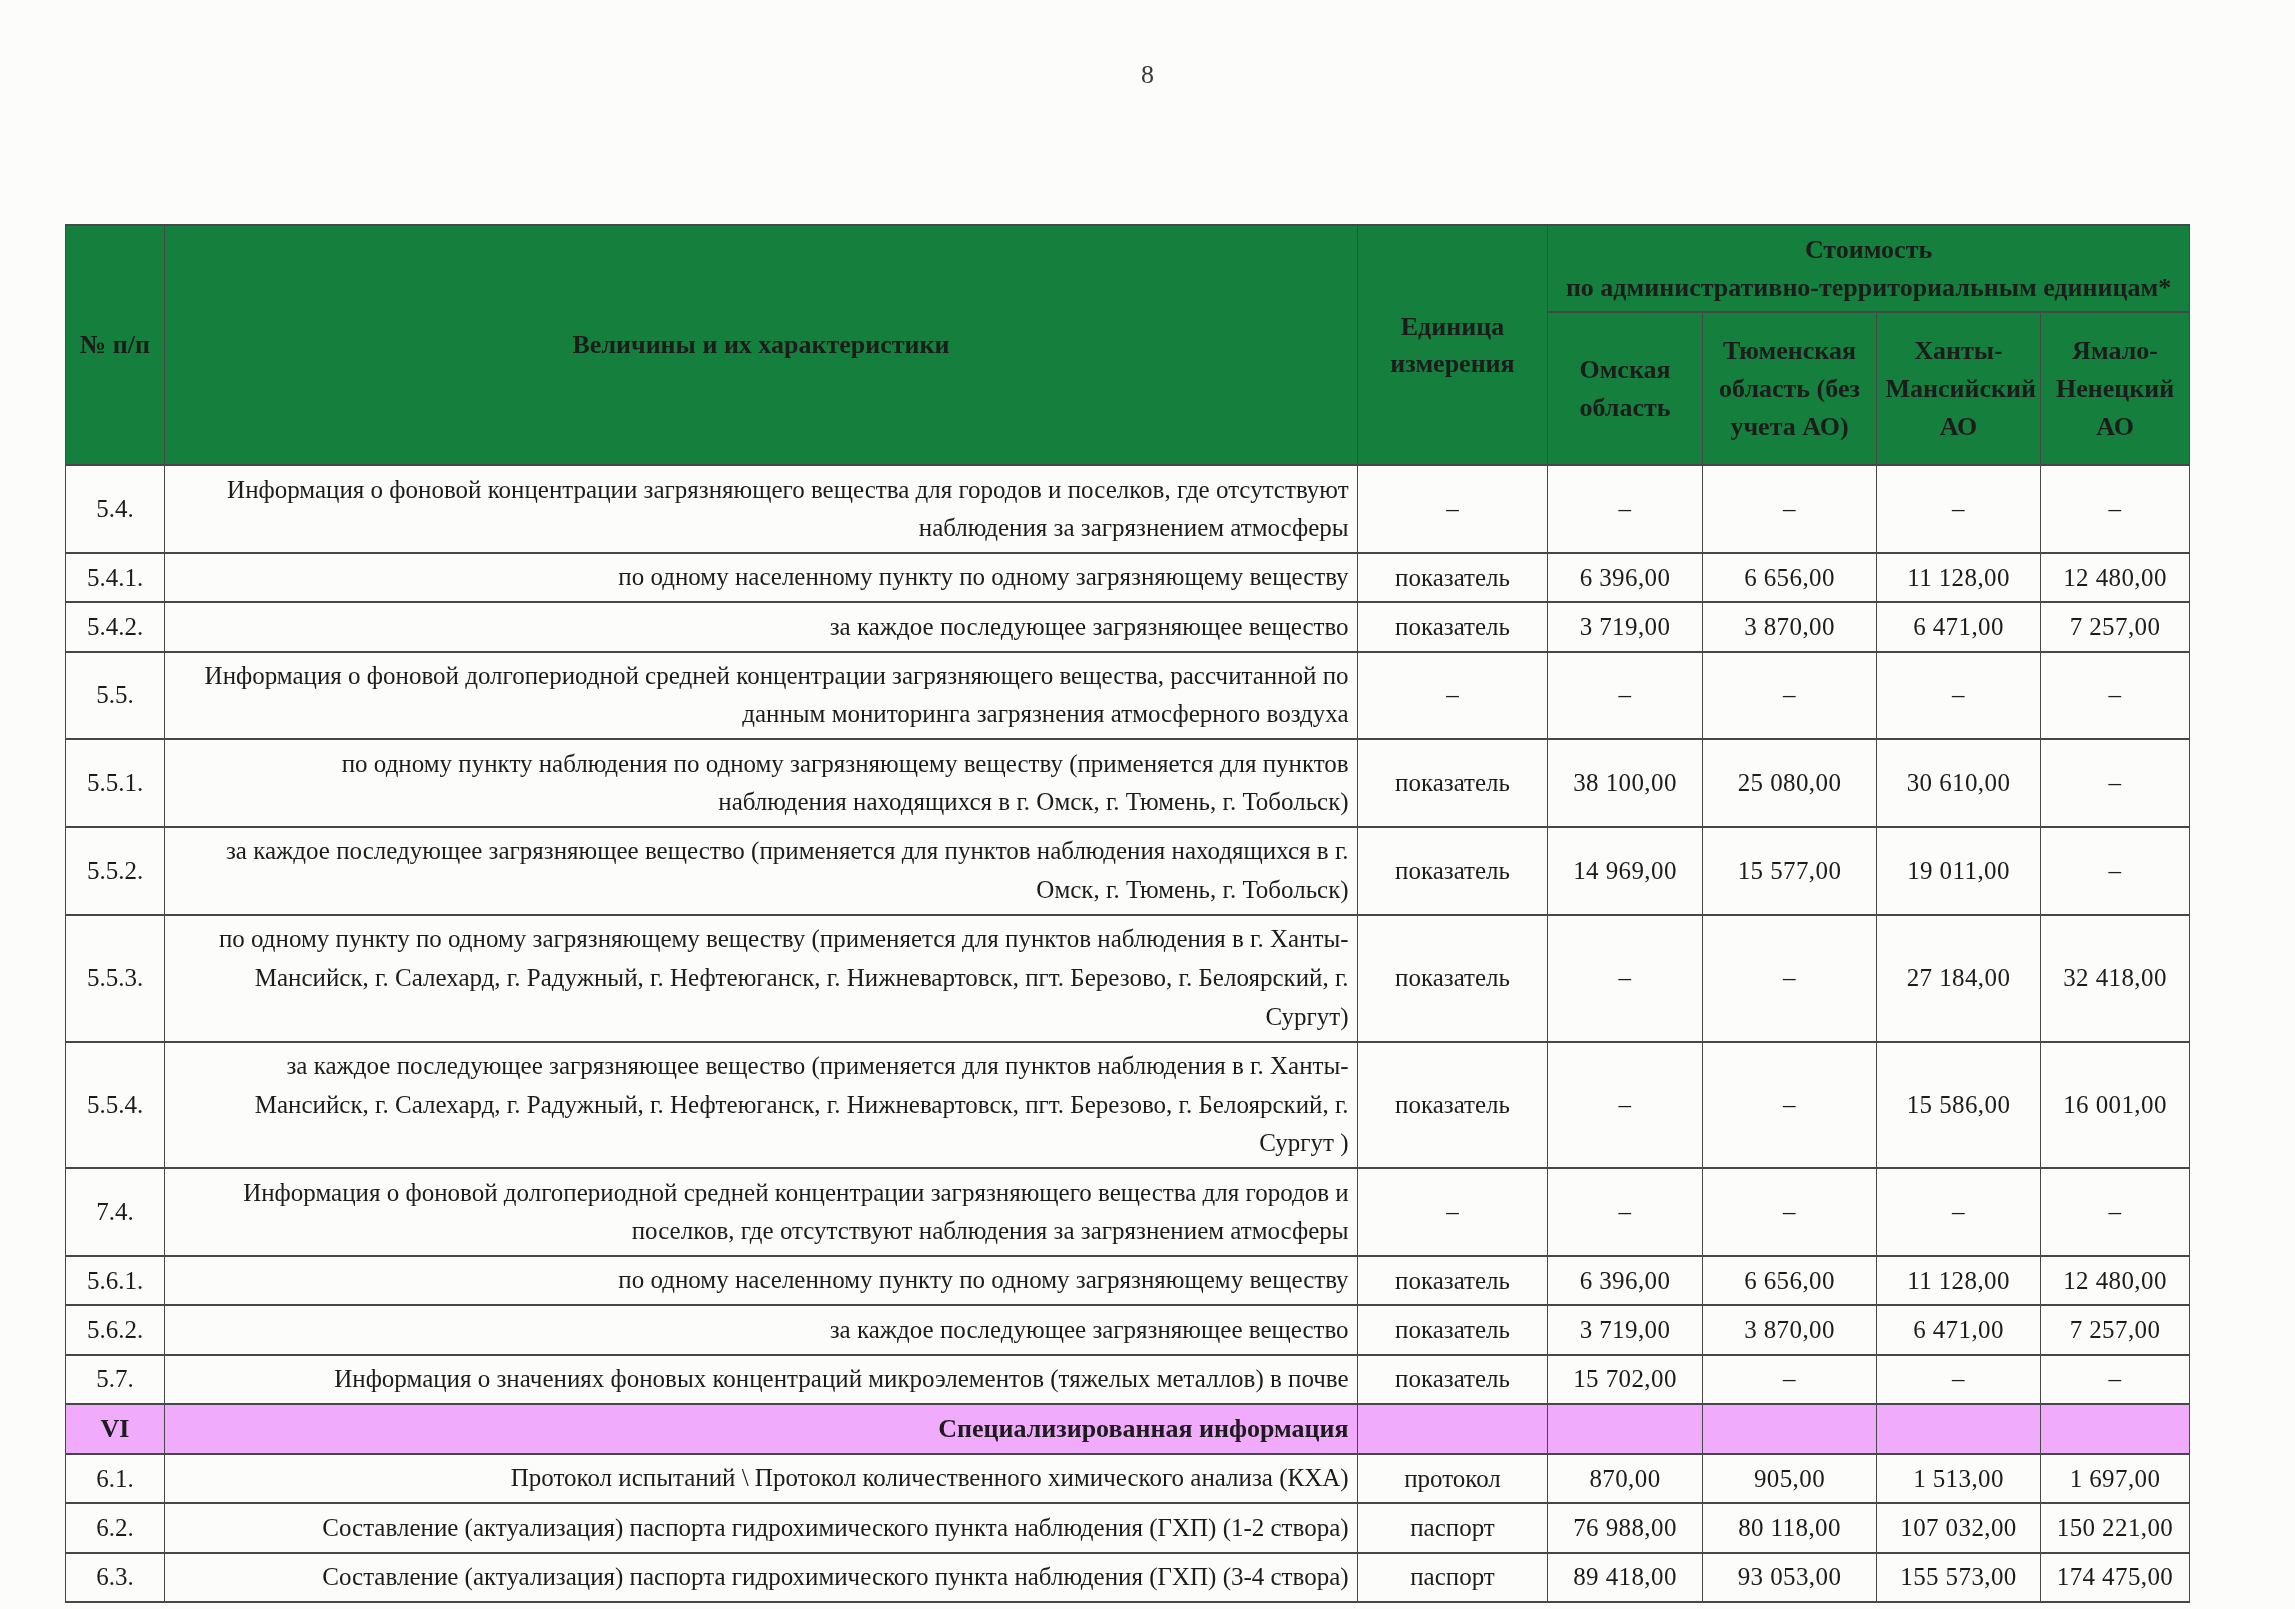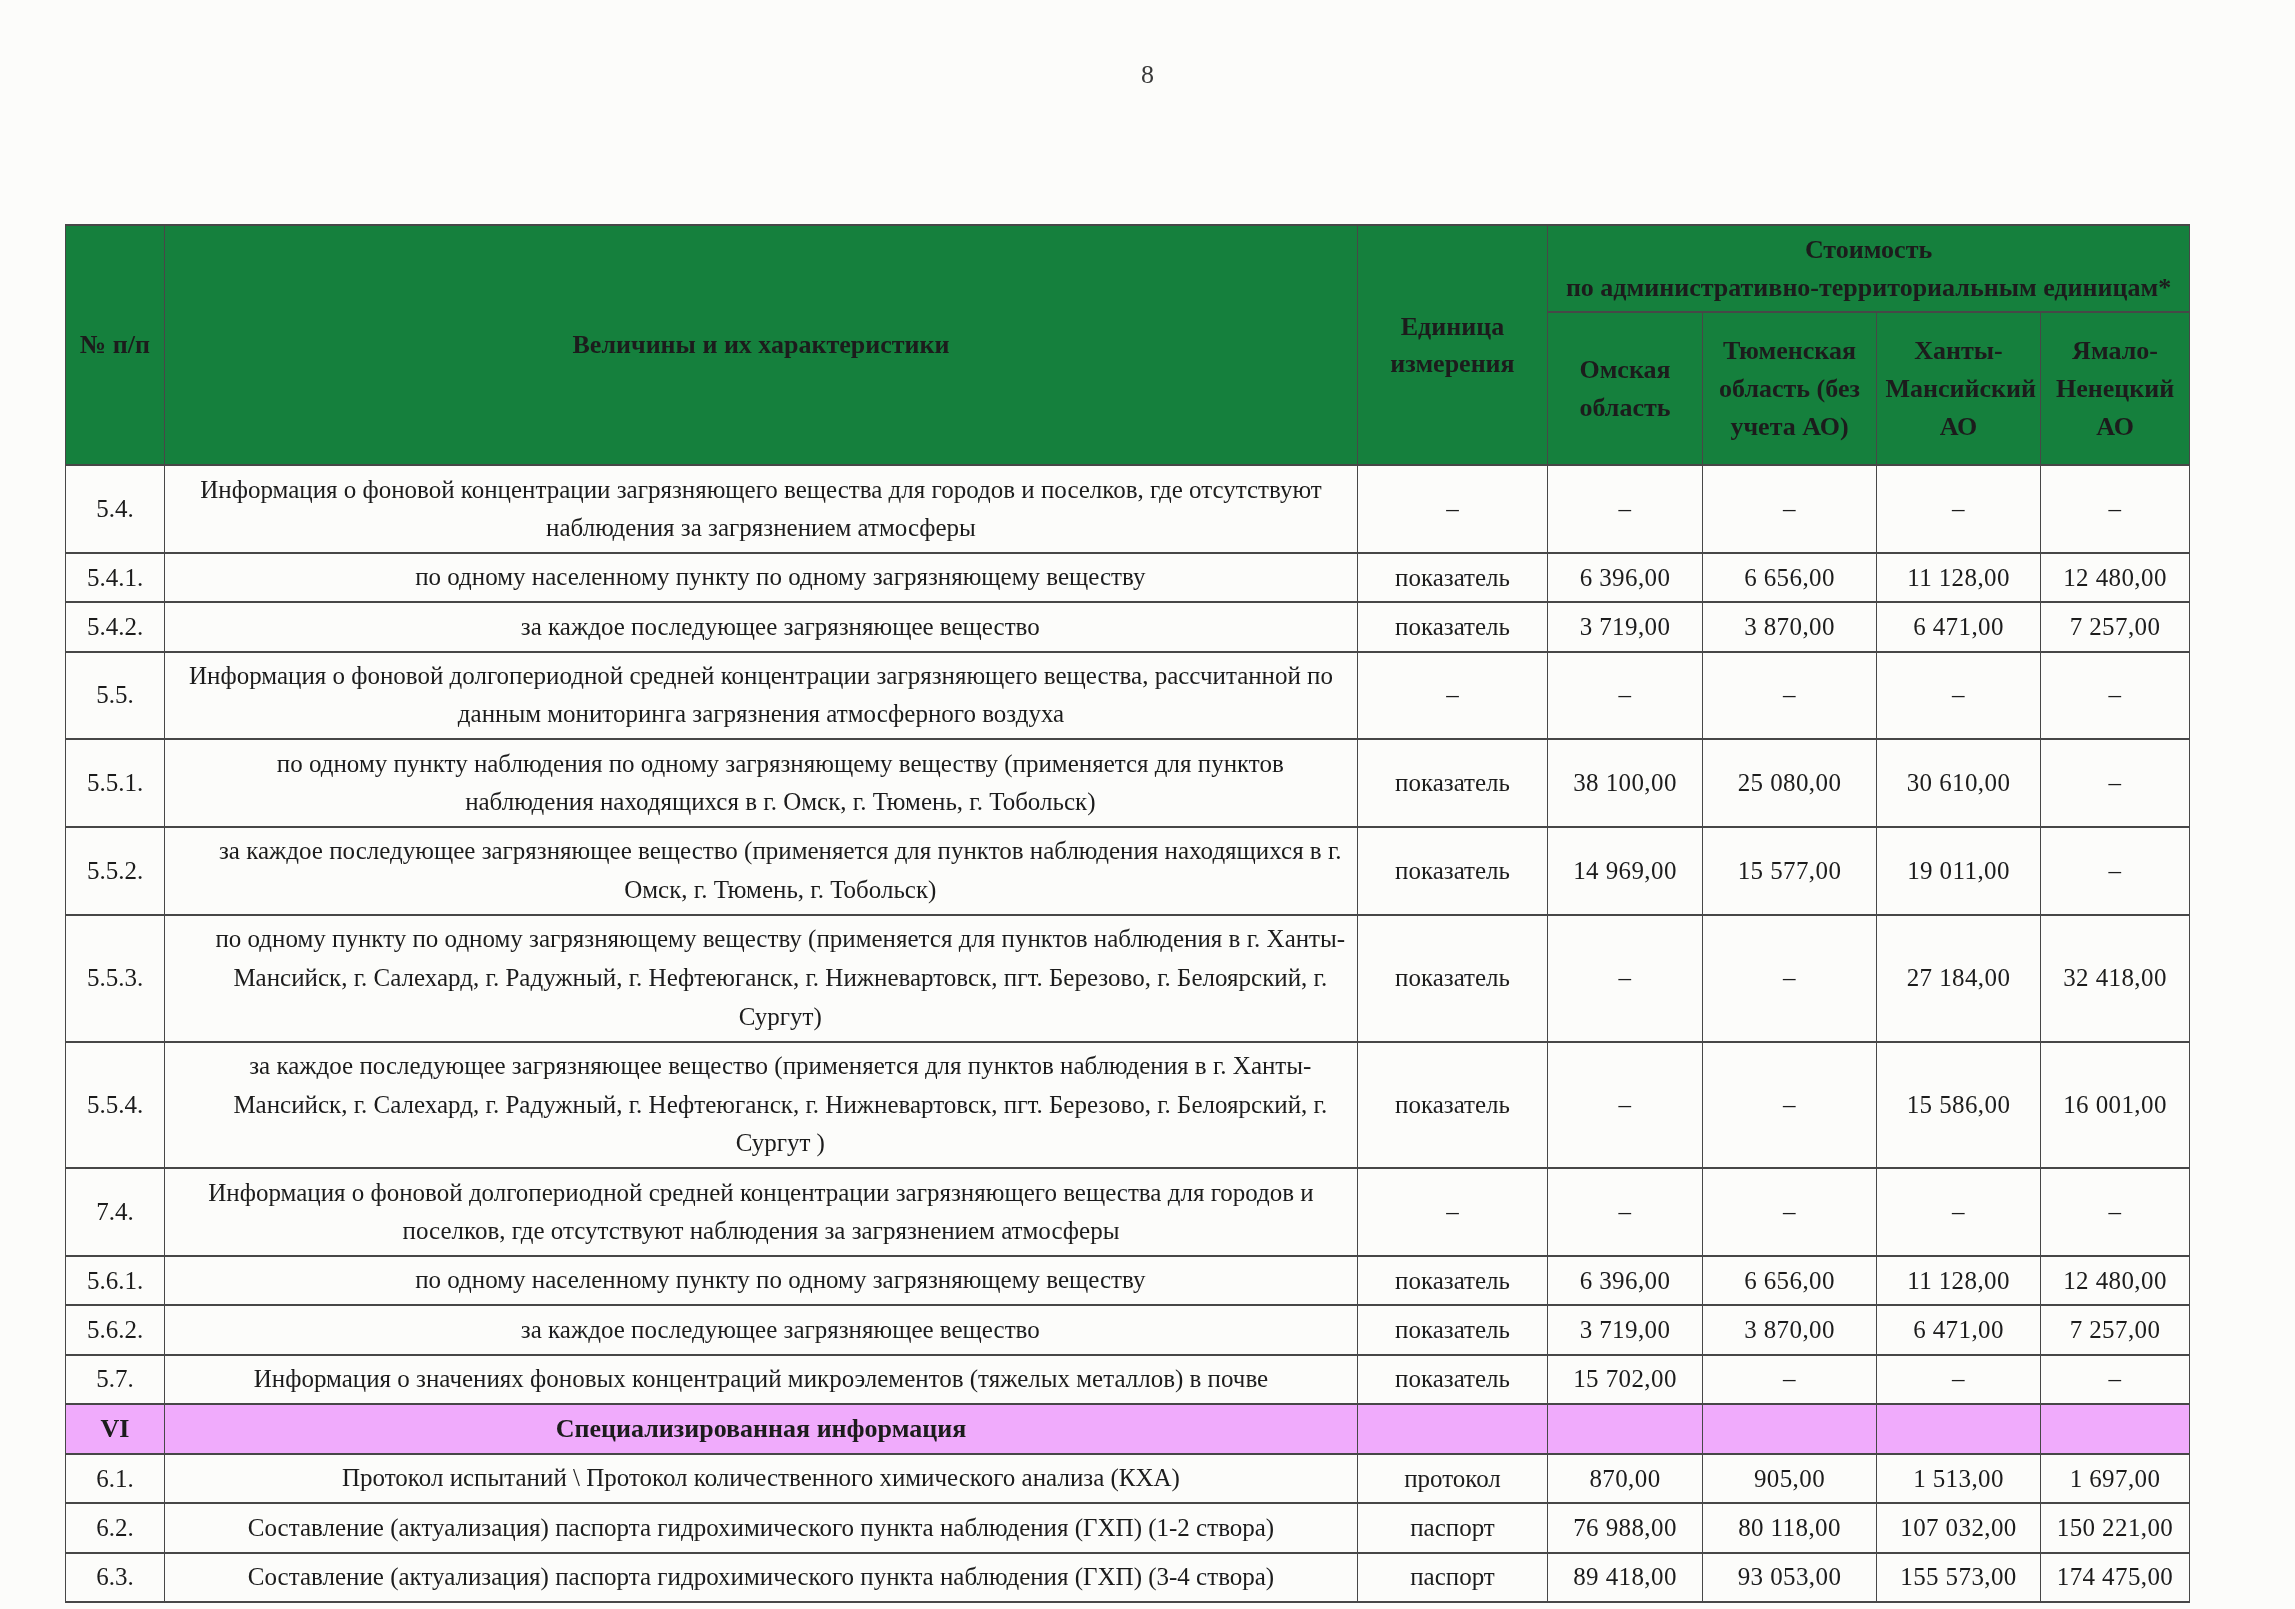--- a/index.html
+++ b/index.html
@@ -46,21 +46,21 @@
     padding:5px 8.4px;
     line-height:1.45;
     background:#15803d;
   }
   thead tr.hdr-top { height:77px; }
   thead tr.hdr-regions { height:153px; }
   .cost-line { display:block; }
   tbody tr { height:37px; }
   tbody td { font-size:25px; padding:4.2px 8.4px; }
   td.c-num  { text-align:center; padding:4.2px 1.7px; font-size:25px; }
-  td.c-name { text-align:center; line-height:1.55; }
+  td.c-name { text-align:right; line-height:1.55; }
   td.c-name.indent { padding-left:47px; }
   td.c-unit { text-align:center; }
   td.c-val  { text-align:center; letter-spacing:0.4px; }
   tr.section td { background:#f0abfc; }
   tr.section td.c-name { font-weight:bold; font-size:26px; }
   tr.section td.c-num  { font-weight:bold; font-size:26px; }
 </style>
 </head>
 <body>
 

